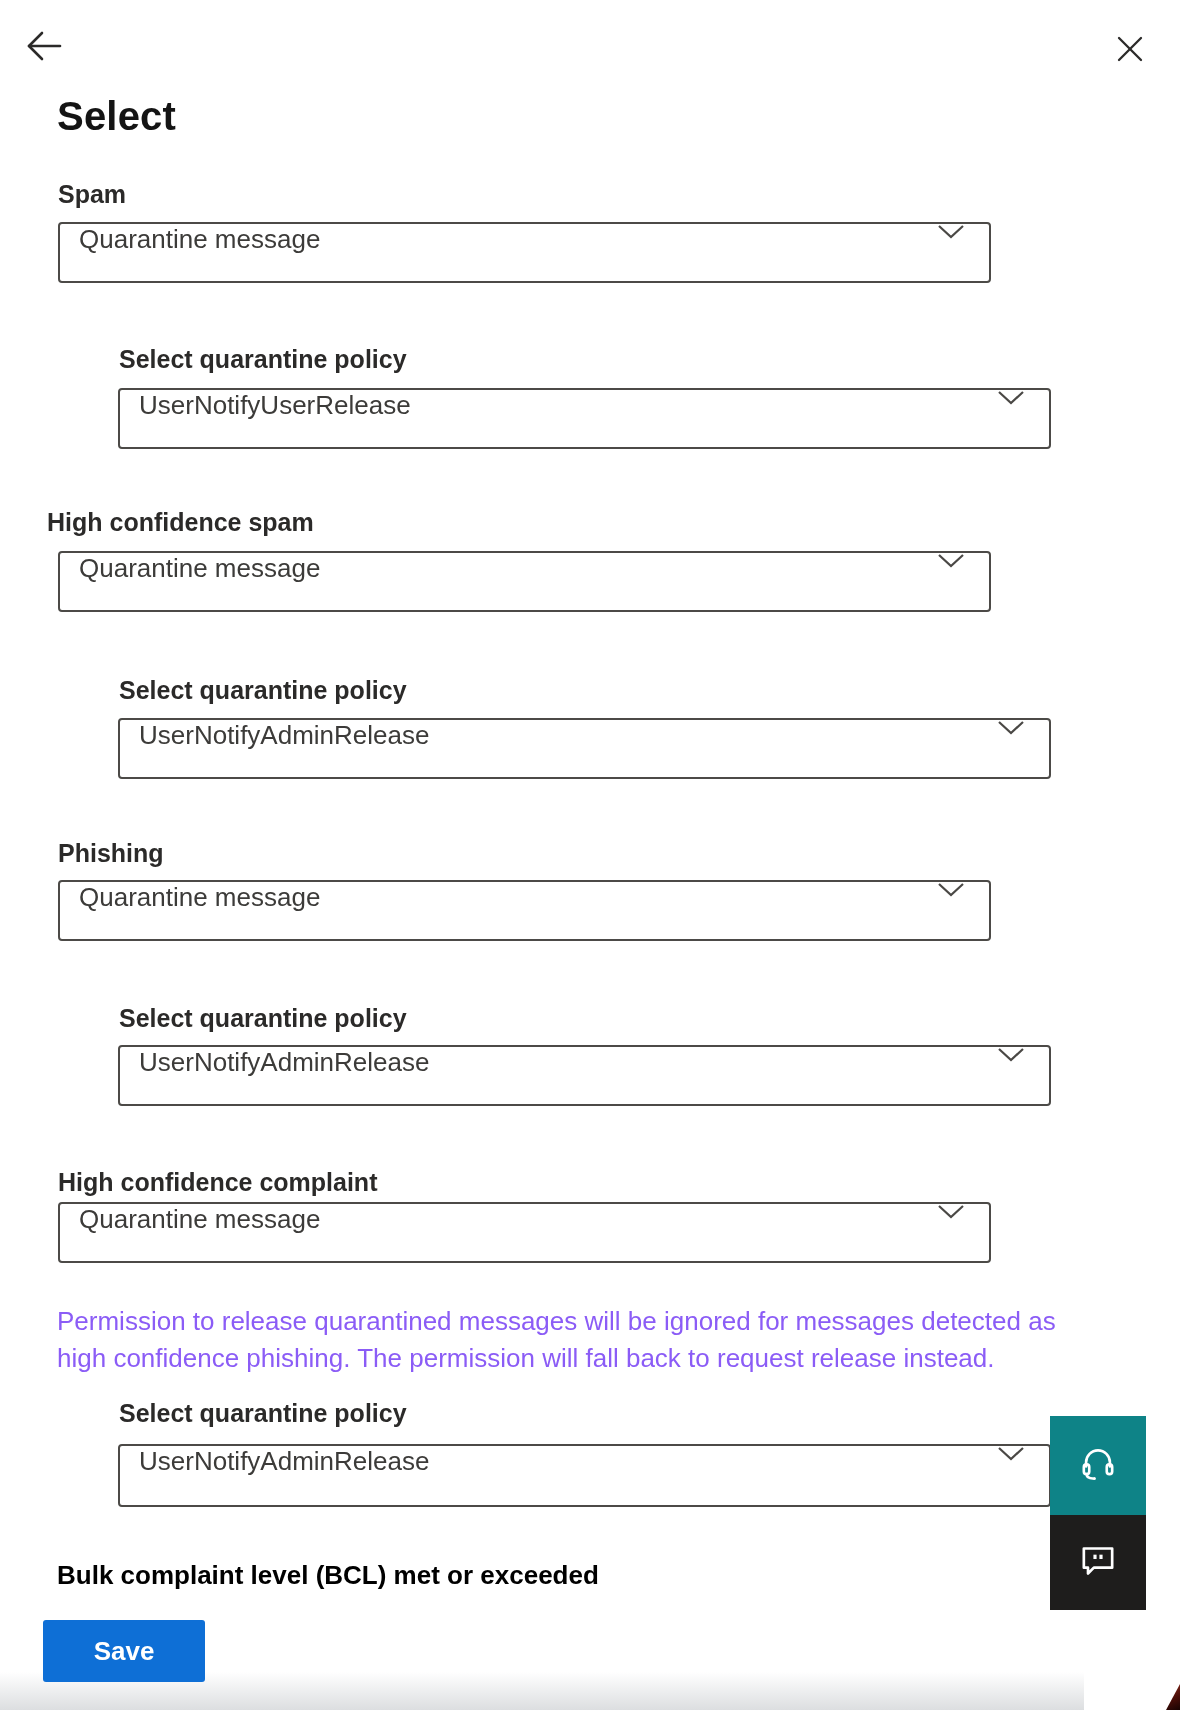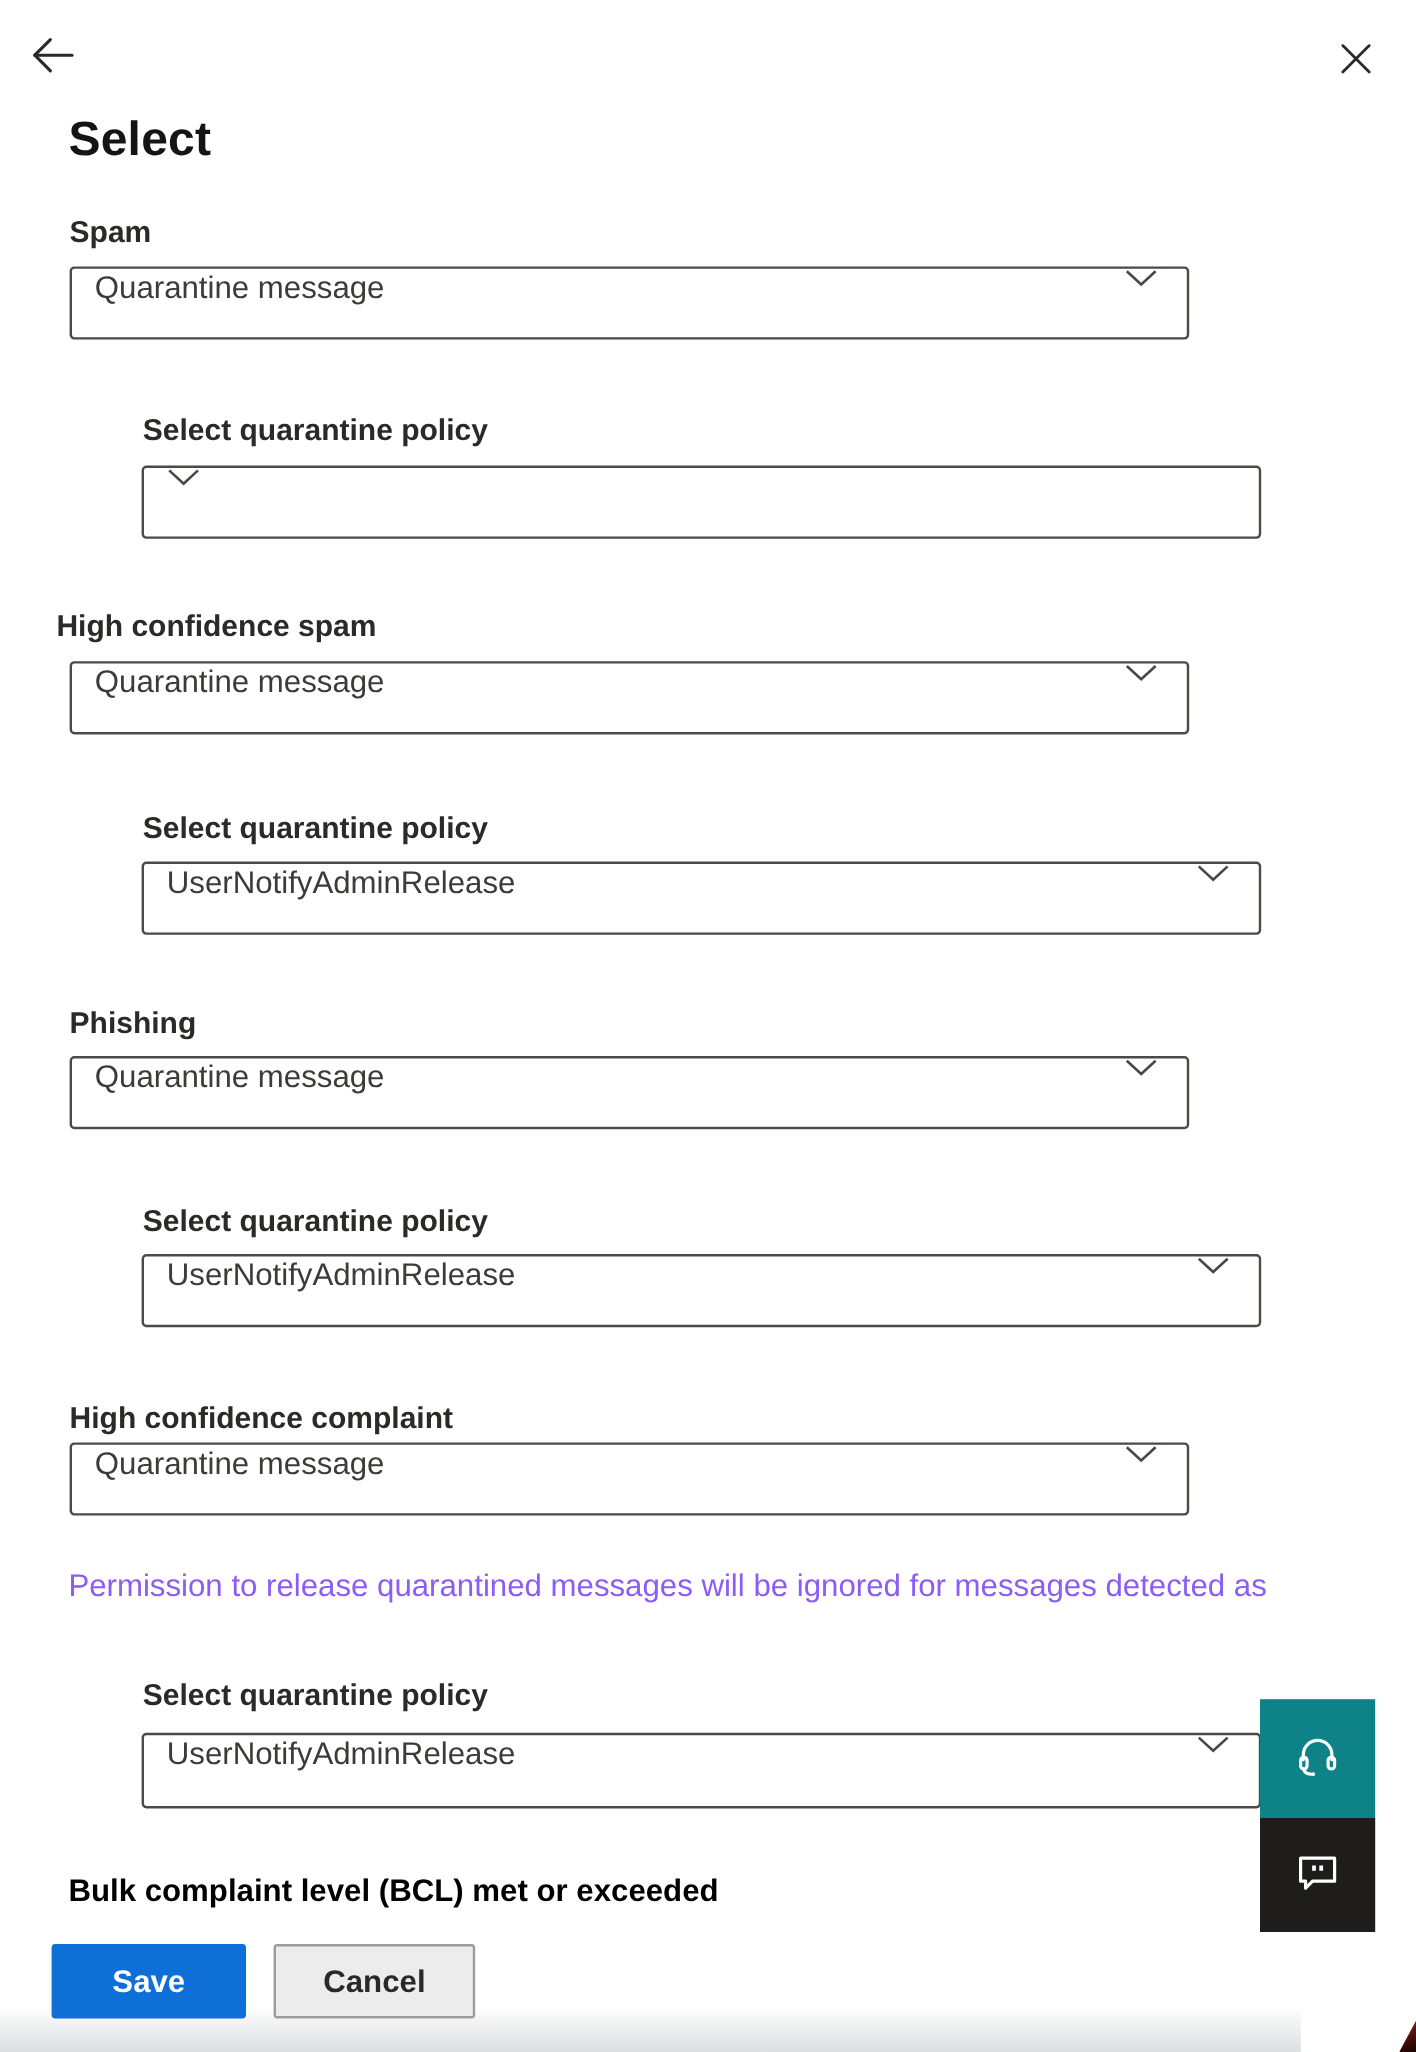--- a/index.html
+++ b/index.html
@@ -134,20 +134,21 @@
 <div class="lbl" style="left:58px;  top:180px;">Spam</div>
 <div class="dd" style="left:58px;  top:222px;" role="combobox">
   <span class="dd-value">Quarantine message</span>
   <span><svg width="28" height="15" viewBox="0 0 28 15" fill="none" stroke="#4a4845" stroke-width="2.2">
         <path d="M2 2 L14 13 L26 2"></path>
       </svg></span>
 </div>
 
 <div class="lbl" style="left:119px; top:345px;">Select quarantine policy</div>
 <div class="dd" style="left:118px; top:388px;" role="combobox">
+  <span class="dd-value">UserNotifyUserRelease</span>
   <span><svg width="28" height="15" viewBox="0 0 28 15" fill="none" stroke="#4a4845" stroke-width="2.2">
         <path d="M2 2 L14 13 L26 2"></path>
       </svg></span>
 </div>
 
 <div class="lbl" style="left:47px;  top:508px;">High confidence spam</div>
 <div class="dd" style="left:58px;  top:551px;" role="combobox">
   <span class="dd-value">Quarantine message</span>
   <span><svg width="28" height="15" viewBox="0 0 28 15" fill="none" stroke="#4a4845" stroke-width="2.2">
         <path d="M2 2 L14 13 L26 2"></path>
@@ -181,35 +182,35 @@
 <div class="lbl" style="left:58px;  top:1168px;">High confidence complaint</div>
 <div class="dd" style="left:58px;  top:1202px;" role="combobox">
   <span class="dd-value">Quarantine message</span>
   <span><svg width="28" height="15" viewBox="0 0 28 15" fill="none" stroke="#4a4845" stroke-width="2.2">
         <path d="M2 2 L14 13 L26 2"></path>
       </svg></span>
 </div>
 
 <div id="note">
   <div>Permission to release quarantined messages will be ignored for messages detected as</div>
+  <div>high confidence phishing. The permission will fall back to request release instead.</div>
 </div>
 
 <div class="lbl" style="left:119px; top:1399px;">Select quarantine policy</div>
 <div class="dd" style="left:118px; top:1444px; height:63px;" role="combobox">
   <span class="dd-value">UserNotifyAdminRelease</span>
   <span><svg width="28" height="15" viewBox="0 0 28 15" fill="none" stroke="#4a4845" stroke-width="2.2">
         <path d="M2 2 L14 13 L26 2"></path>
       </svg></span>
 </div>
 
 <div id="next-section-label">Bulk complaint level (BCL) met or exceeded</div>
 
 <div id="footer">
   <button id="save-btn">Save</button>
-  <button id="cancel-btn">Cancel</button>
 </div>
 
 <div id="side-widgets">
   <button id="help-btn" aria-label="Support">
     <span>
       <svg width="42" height="42" viewBox="0 0 24 24" fill="none" stroke="#ffffff" stroke-width="1.5" stroke-linecap="round" stroke-linejoin="round">
         <path d="M5.2 13.4 V11 a6.8 6.8 0 0 1 13.6 0 v2.4"></path>
         <rect x="3.9" y="12.2" width="3.1" height="5.6" rx="1.5"></rect>
         <rect x="17.0" y="12.2" width="3.1" height="5.6" rx="1.5"></rect>
         <path d="M5.4 17.8 c0.2 1.8 1.8 2.4 3.6 2.5"></path>

